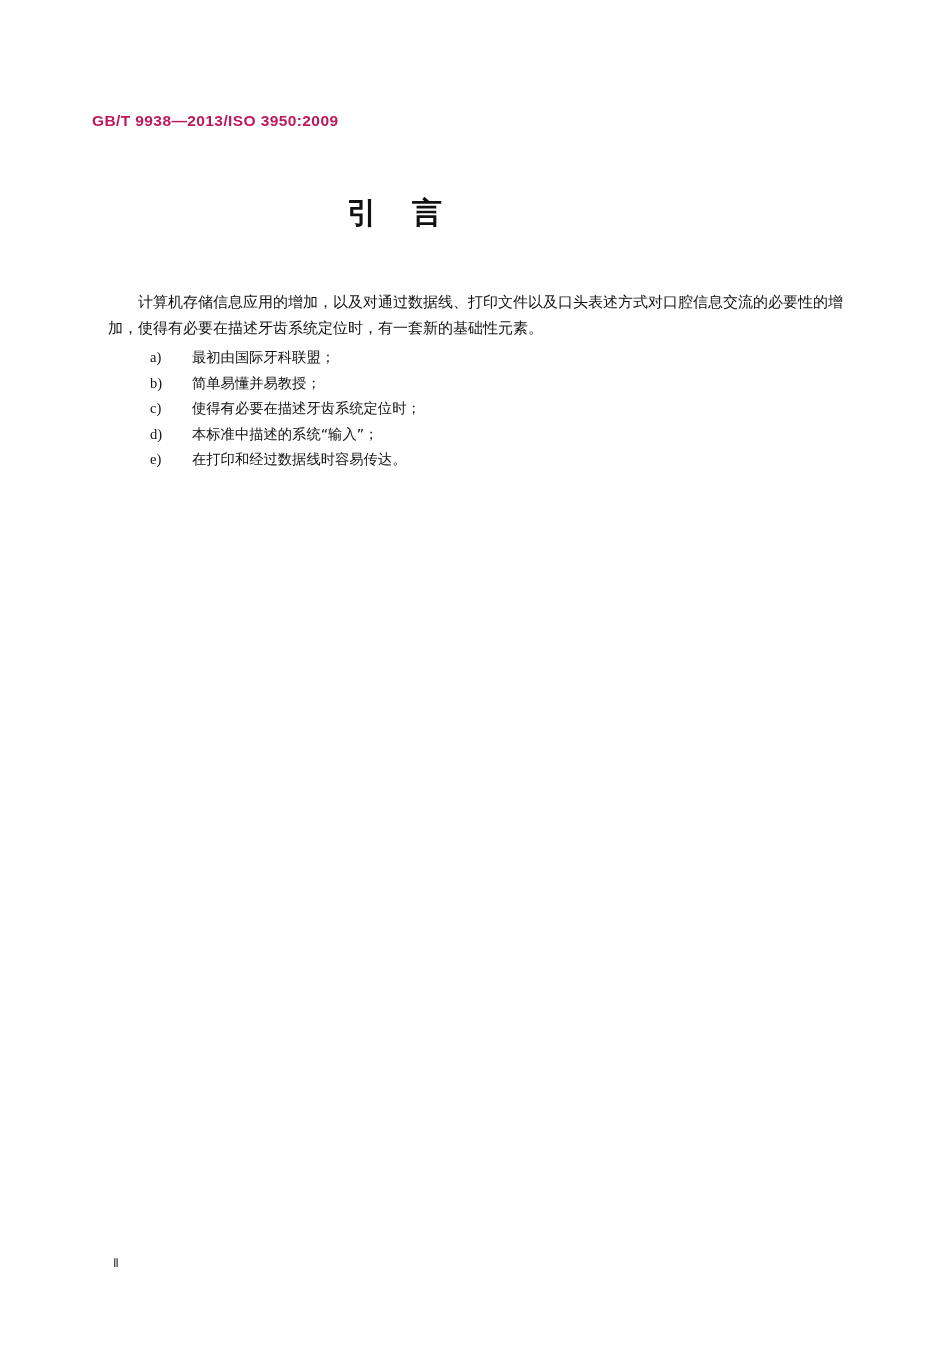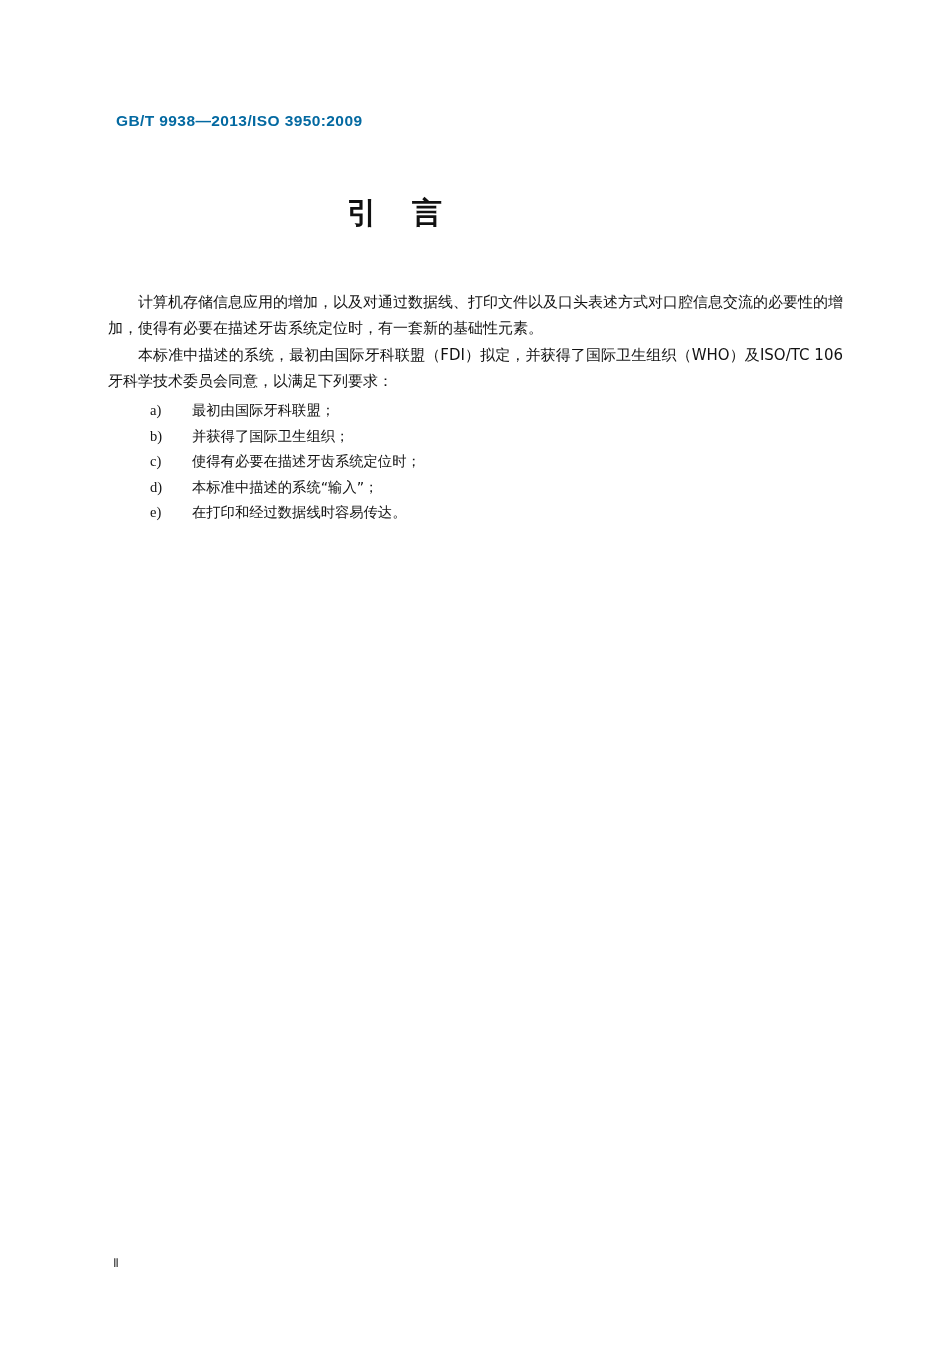--- a/index.html
+++ b/index.html
@@ -15,26 +15,26 @@
     position: relative;
     width: 950px;
     height: 1371px;
     margin: 0 auto;
     background: #ffffff;
     overflow: hidden;
   }
   .header {
     position: absolute;
     top: 112px;
-    left: 116px;
+    left: 92px;
     font-family: "Liberation Sans", sans-serif;
     font-size: 15.5px;
     font-weight: bold;
     letter-spacing: 0.4px;
-    color: #0369a1;
+    color: #be185d;
     white-space: nowrap;
   }
   .doc-title {
     position: absolute;
     top: 193px;
     left: 0;
     width: 790px;
     text-align: center;
     font-family: "DejaVu Sans", sans-serif;
     font-size: 30px;
@@ -102,30 +102,29 @@
 
   <div class="header">GB/T 9938—2013/ISO 3950:2009</div>
 
   <div class="doc-title">
     <span>引</span><span class="gap"></span><span>言</span>
   </div>
 
   <div class="body-block">
 
     <p class="para">计算机存储信息应用的增加，以及对通过数据线、打印文件以及口头表述方式对口腔信息交流的必要性的增加，使得有必要在描述牙齿系统定位时，有一套新的基础性元素。</p>
-    <p class="para">本标准中描述的系统，最初由国际牙科联盟（FDI）拟定，并获得了国际卫生组织（WHO）及ISO/TC 106牙科学技术委员会同意，以满足下列要求：</p>
 
     <ul class="list">
       <li>
         <span class="marker">a)</span>
         <span class="txt">最初由国际牙科联盟；</span>
       </li>
       <li>
         <span class="marker">b)</span>
-        <span class="txt">并获得了国际卫生组织；</span>
+        <span class="txt">简单易懂并易教授；</span>
       </li>
       <li>
         <span class="marker">c)</span>
         <span class="txt">使得有必要在描述牙齿系统定位时；</span>
       </li>
       <li>
         <span class="marker">d)</span>
         <span class="txt">本标准中描述的系统“输入”；</span>
       </li>
       <li>

